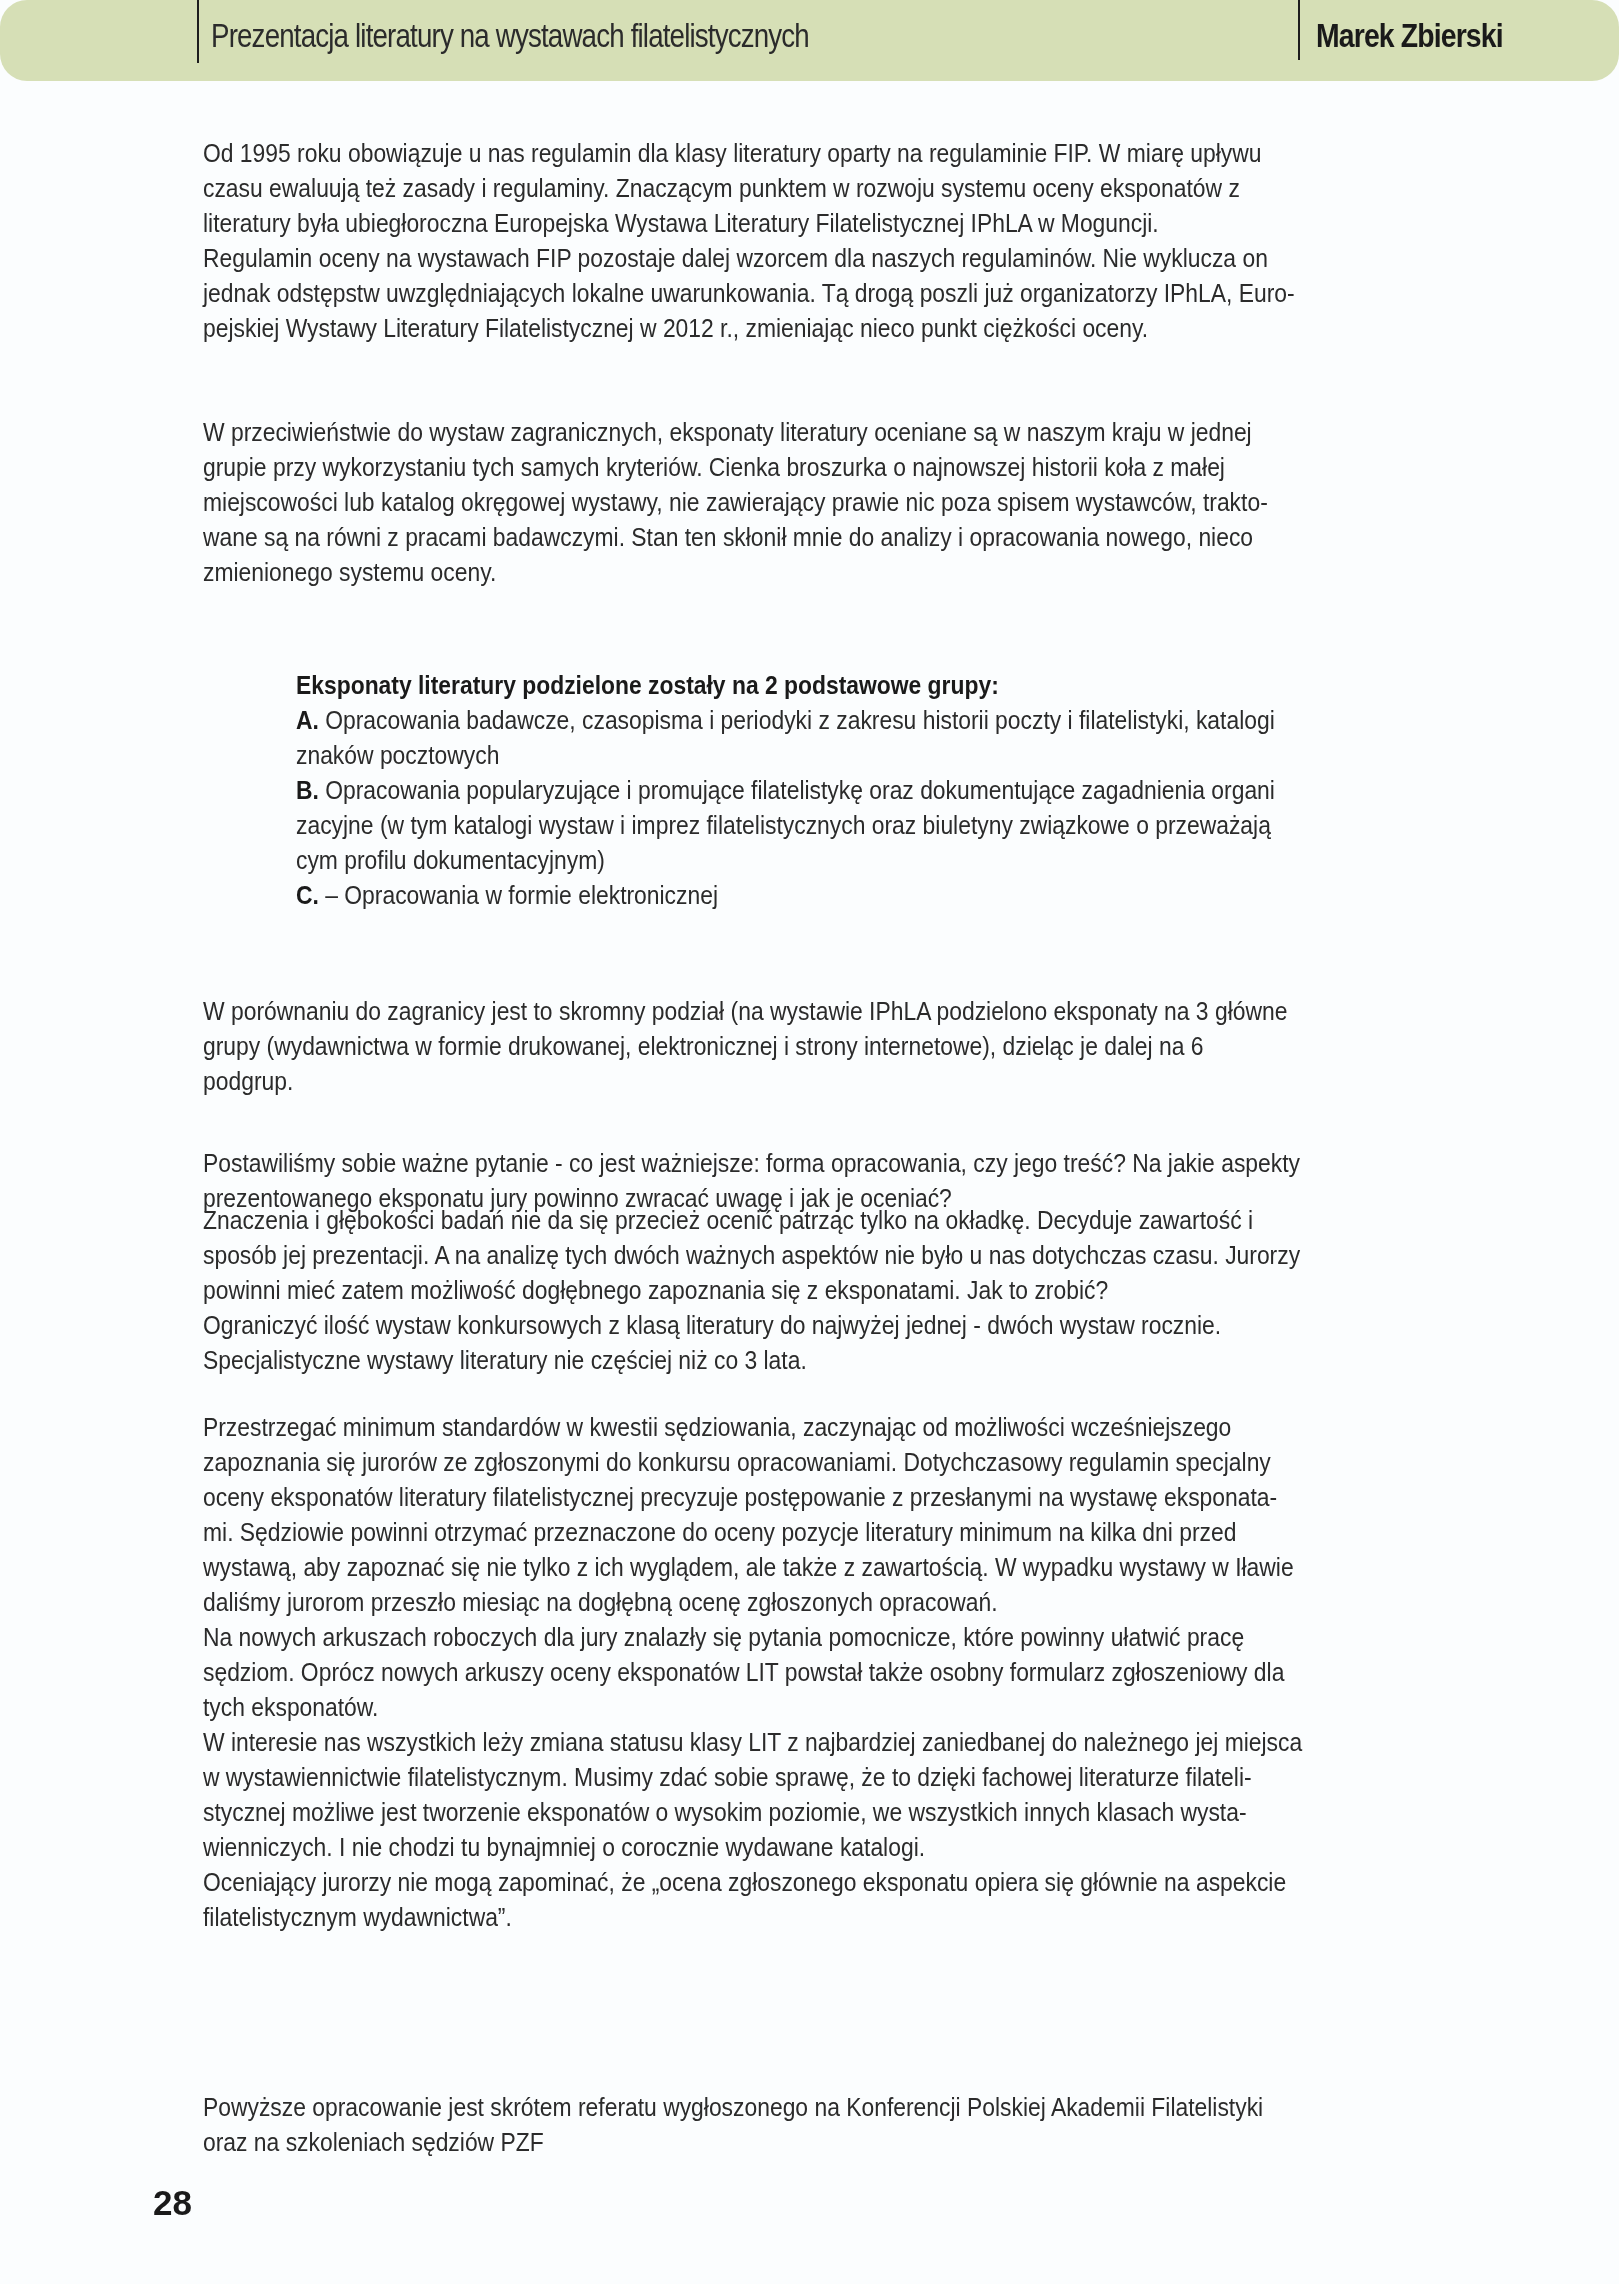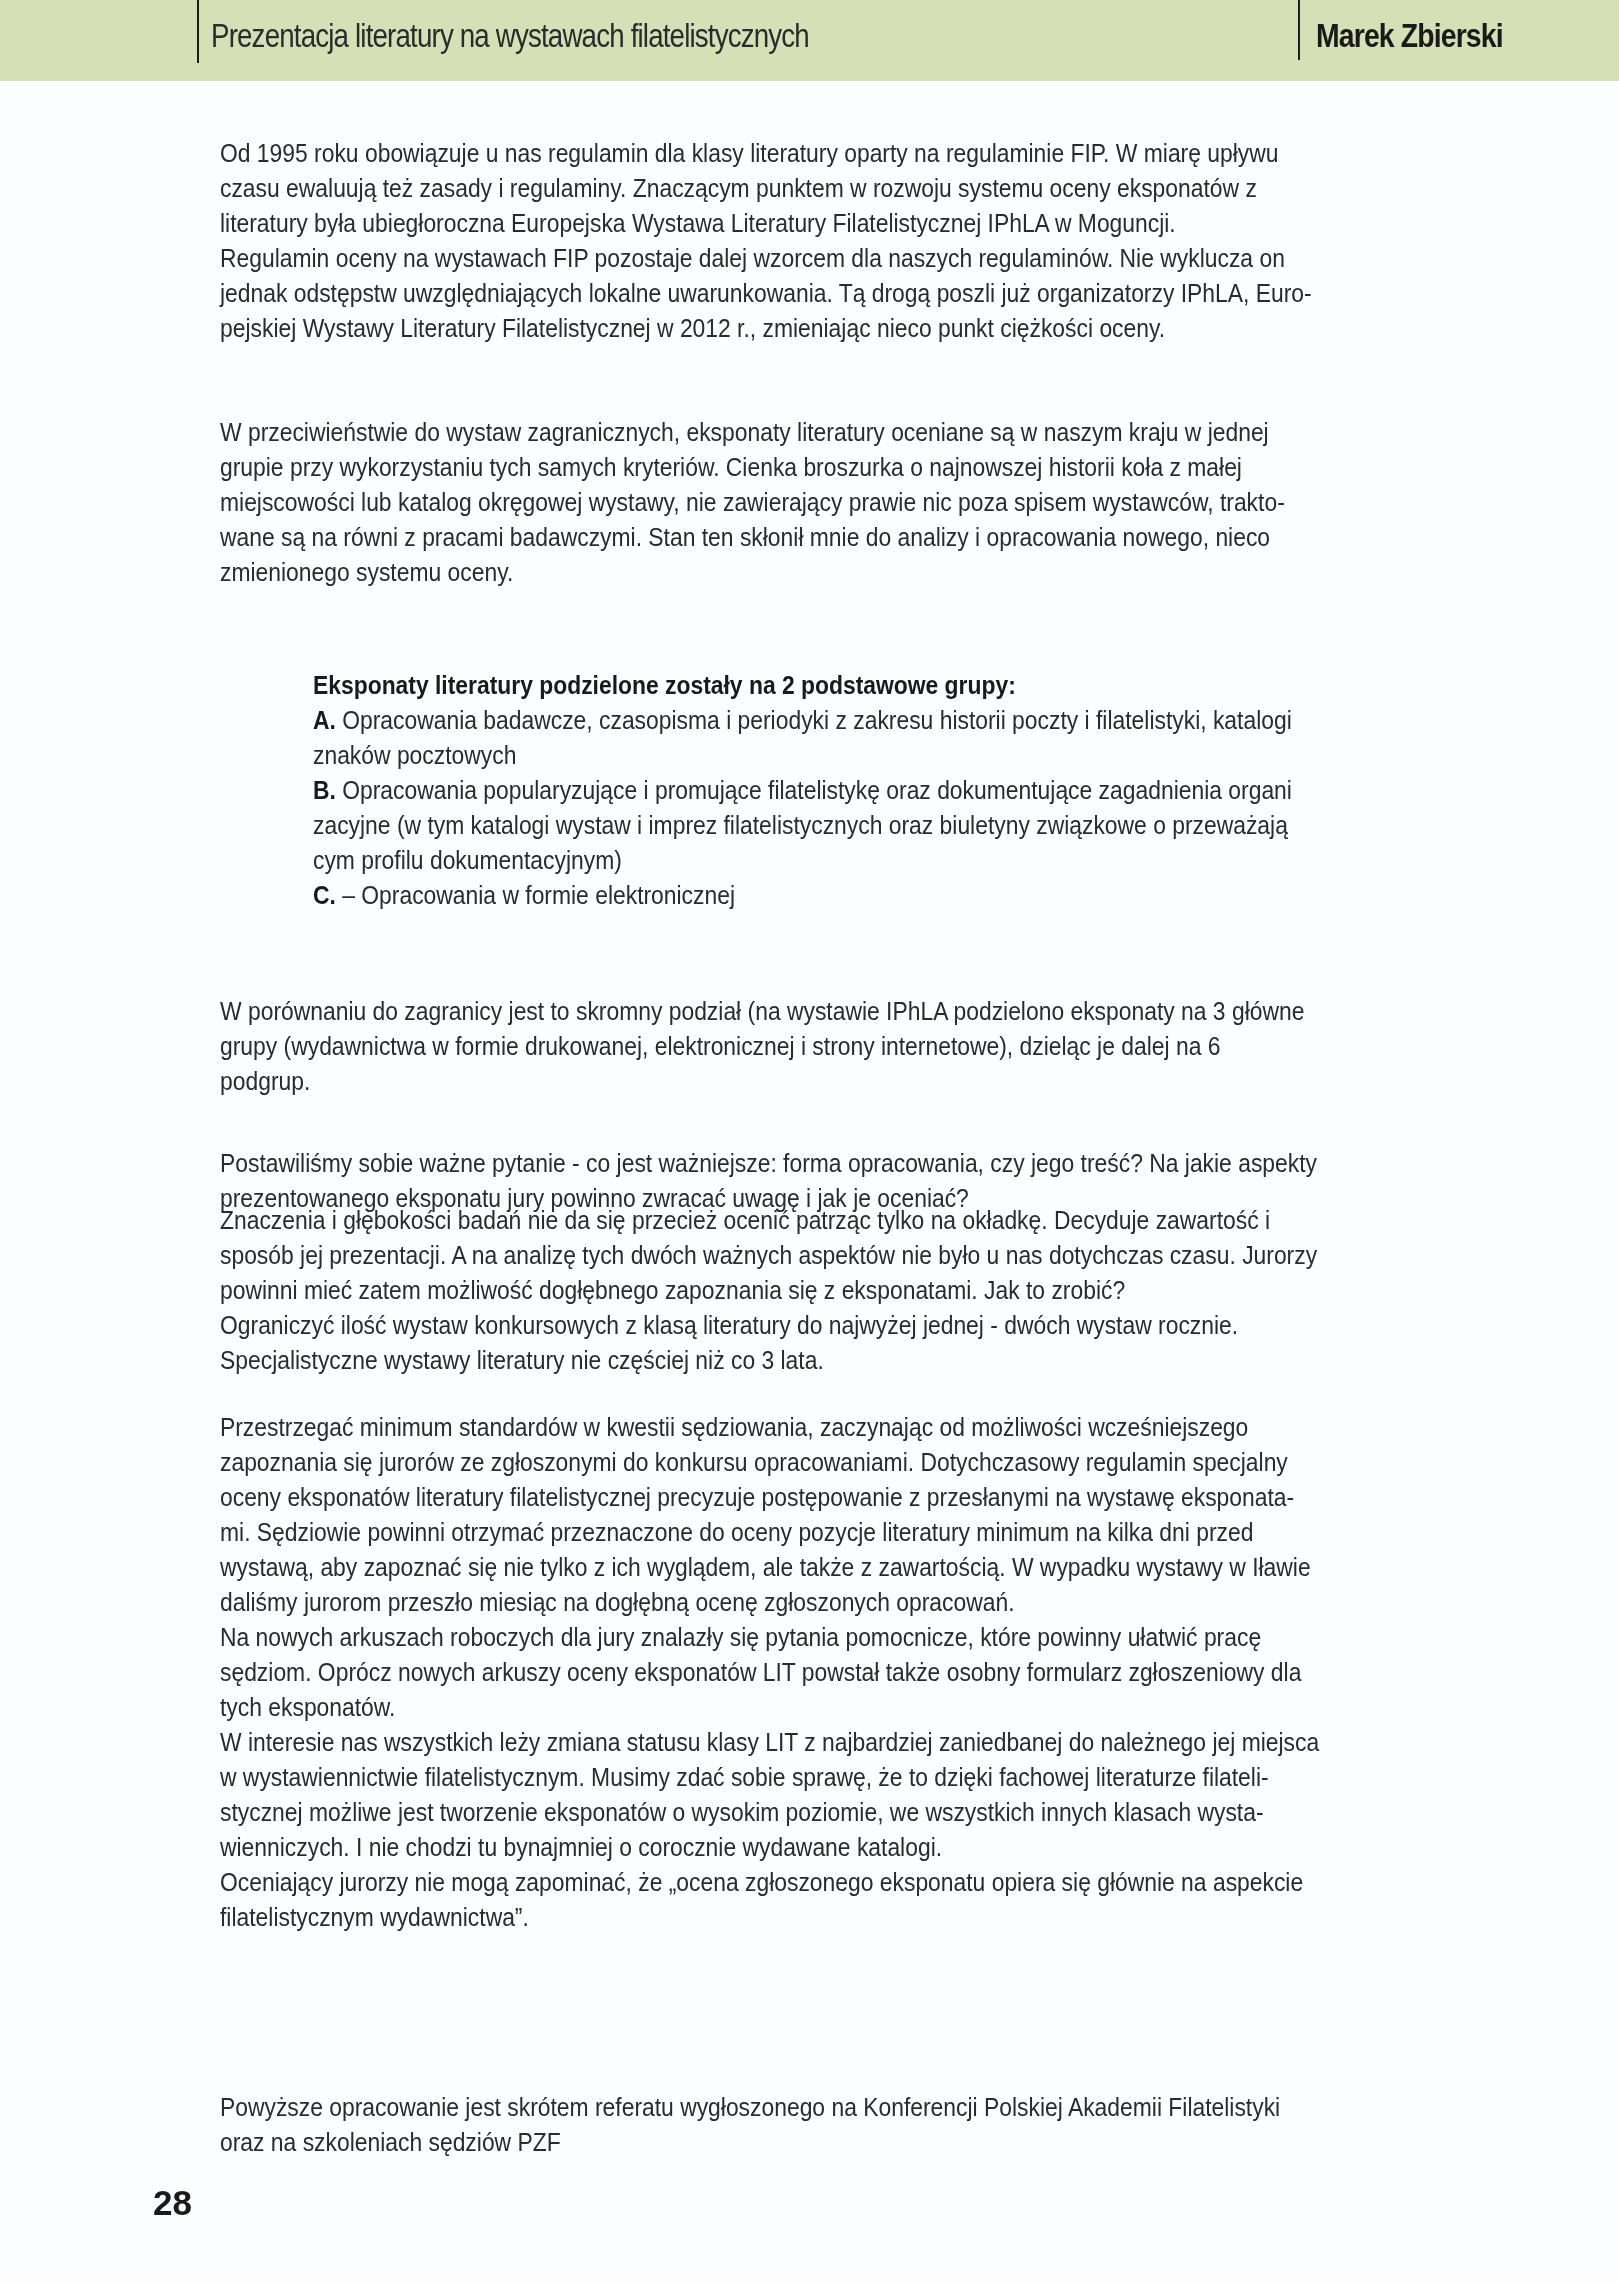--- a/index.html
+++ b/index.html
@@ -8,37 +8,38 @@
     height: 2284px;
     background: #fbfdfe;
     position: relative;
     overflow: hidden;
     font-family: "Liberation Sans Narrow", "Liberation Sans", sans-serif;
     color: #2a2a2a;
   }
   .header {
     position: absolute; left: 0; top: 0; width: 1619px; height: 81px;
     background: #d6dfb6;
+    border-radius: 27px;
   }
   .header .divider {
     position: absolute; width: 2px; background: #1d1d1d;
   }
   .header .divider.left { left: 197px; top: 0; height: 63px; }
   .header .divider.right { left: 1298px; top: 0; height: 60px; }
   .header .title {
     position: absolute; left: 211px; top: 17.3px;
     font-size: 33px; letter-spacing: -1px; color: #2b2b2b;
     transform: scaleX(0.84); transform-origin: left center; white-space: nowrap;
   }
   .header .author {
     position: absolute; left: 1316px; top: 17.3px;
     font-size: 33px; font-weight: bold; color: #1a1a1a;
     letter-spacing: -1px; transform: scaleX(0.86); transform-origin: left center; white-space: nowrap;
   }
-  .block { position: absolute; left: 203px; width: 1283px; margin-left: 17px; }
+  .block { position: absolute; left: 203px; width: 1283px; }
   .ln { font-size: 26.6px; height: 35px; line-height: 35px; white-space: nowrap; display: block; transform: scaleX(0.86); transform-origin: left center; color: #2b2b2b; }
   .ln.bold { font-weight: bold; color: #1a1a1a; }
   .letter { font-weight: bold; color: #1a1a1a; }
   .page-number {
     position: absolute; left: 153px; top: 2183px;
     font-size: 35px; font-weight: bold; color: #1a1a1a;
   }
 </style>
 </head>
 <body>

